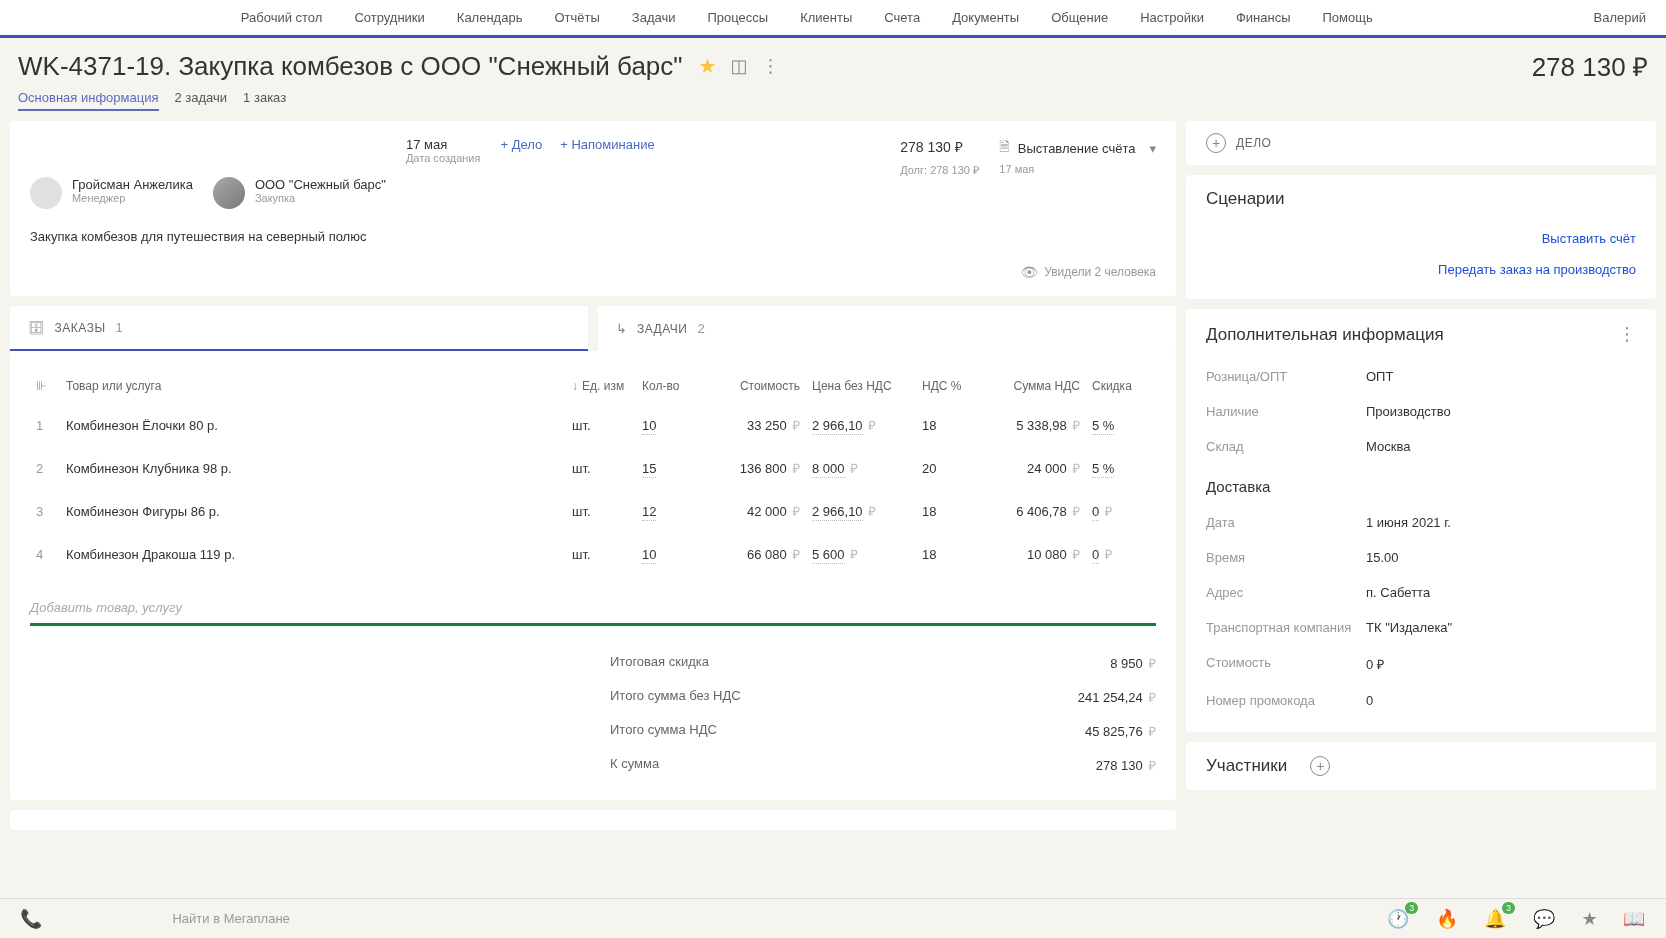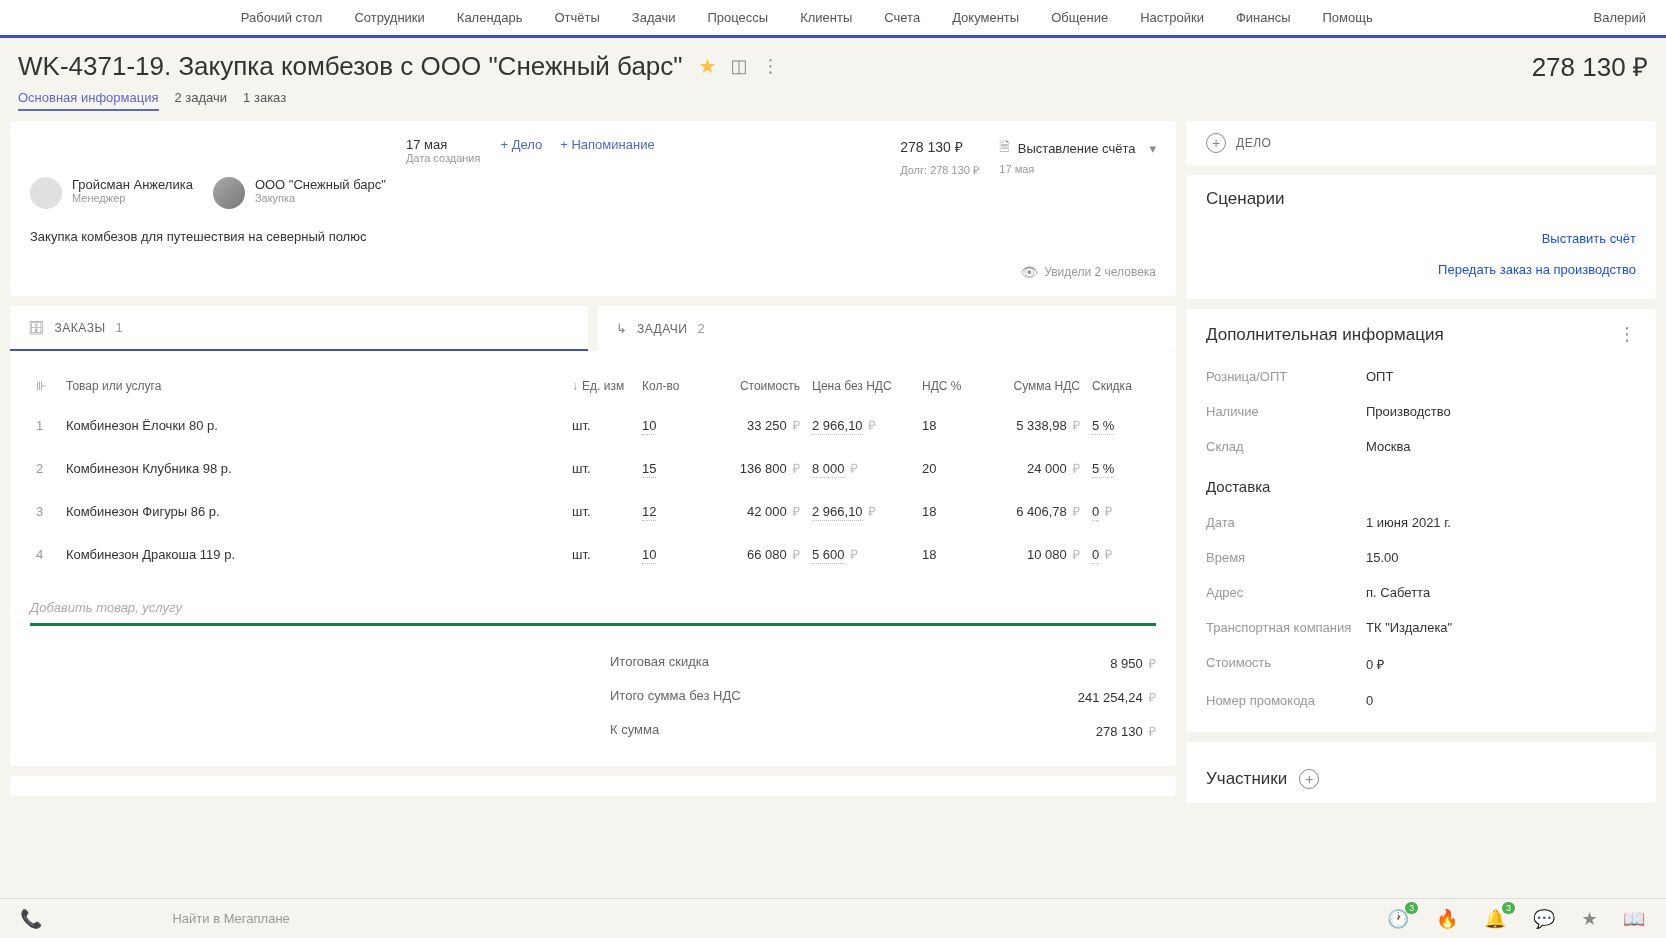--- a/index.html
+++ b/index.html
@@ -92,21 +92,21 @@
 .scenarios-title { font-size: 17px; color: #333; margin-bottom: 14px; }
 .scenario-link { color: #1d4ed8; font-size: 13px; padding: 8px 0; cursor: pointer; text-align: right; }
 
 .addinfo-title { font-size: 17px; color: #333; margin-bottom: 14px; display: flex; align-items: flex-end; gap: 34px; }
 .addinfo-menu { margin-left: auto; color: #888; font-size: 18px; }
 .info-row { display: flex; padding: 10px 0; }
 .info-label { width: 160px; color: #999; font-size: 13px; }
 .info-value { color: #333; font-size: 13px; }
 .delivery-title { font-size: 15px; color: #333; margin: 14px 0 10px; }
 
-.participants-title { font-size: 17px; color: #333; display: flex; align-items: center; gap: 12px; margin-top: 13px; }
+.participants-title { font-size: 17px; color: #333; display: flex; align-items: center; gap: 23px; }
 
 .footer { position: fixed; bottom: 0; left: 0; right: 0; background: #f5f4ef; border-top: 1px solid #ddd; height: 40px; display: flex; align-items: center; padding: 0 20px; }
 .footer-phone { color: #bbb; font-size: 18px; margin-right: 130px; }
 .footer-search { color: #999; font-size: 13px; flex: 1; }
 .footer-icons { display: flex; gap: 26px; align-items: center; }
 .footer-icon { color: #888; font-size: 18px; position: relative; }
 .badge { position: absolute; top: -6px; right: -8px; background: #4caf50; color: #fff; font-size: 9px; border-radius: 8px; padding: 1px 4px; }
 </style>
 </head>
 <body>
@@ -271,20 +271,24 @@
       <div class="totals">
         <div class="totals-row">
             <span class="totals-label">Итоговая скидка</span>
             <span class="totals-value"><span>8 950</span><span class="ruble"> ₽</span></span>
           </div>
         <div class="totals-row">
             <span class="totals-label">Итого сумма без НДС</span>
             <span class="totals-value"><span>241 254,24</span><span class="ruble"> ₽</span></span>
           </div>
         <div class="totals-row">
+            <span class="totals-label">Итого сумма НДС</span>
+            <span class="totals-value"><span>45 825,76</span><span class="ruble"> ₽</span></span>
+          </div>
+        <div class="totals-row">
             <span class="totals-label">К сумма</span>
             <span class="totals-value"><span>278 130</span><span class="ruble"> ₽</span></span>
           </div>
       </div>
     </div>
     <div class="card" style="height:20px"></div>
   </div>
 
   <div class="side-col">
     <div class="side-card thin">

